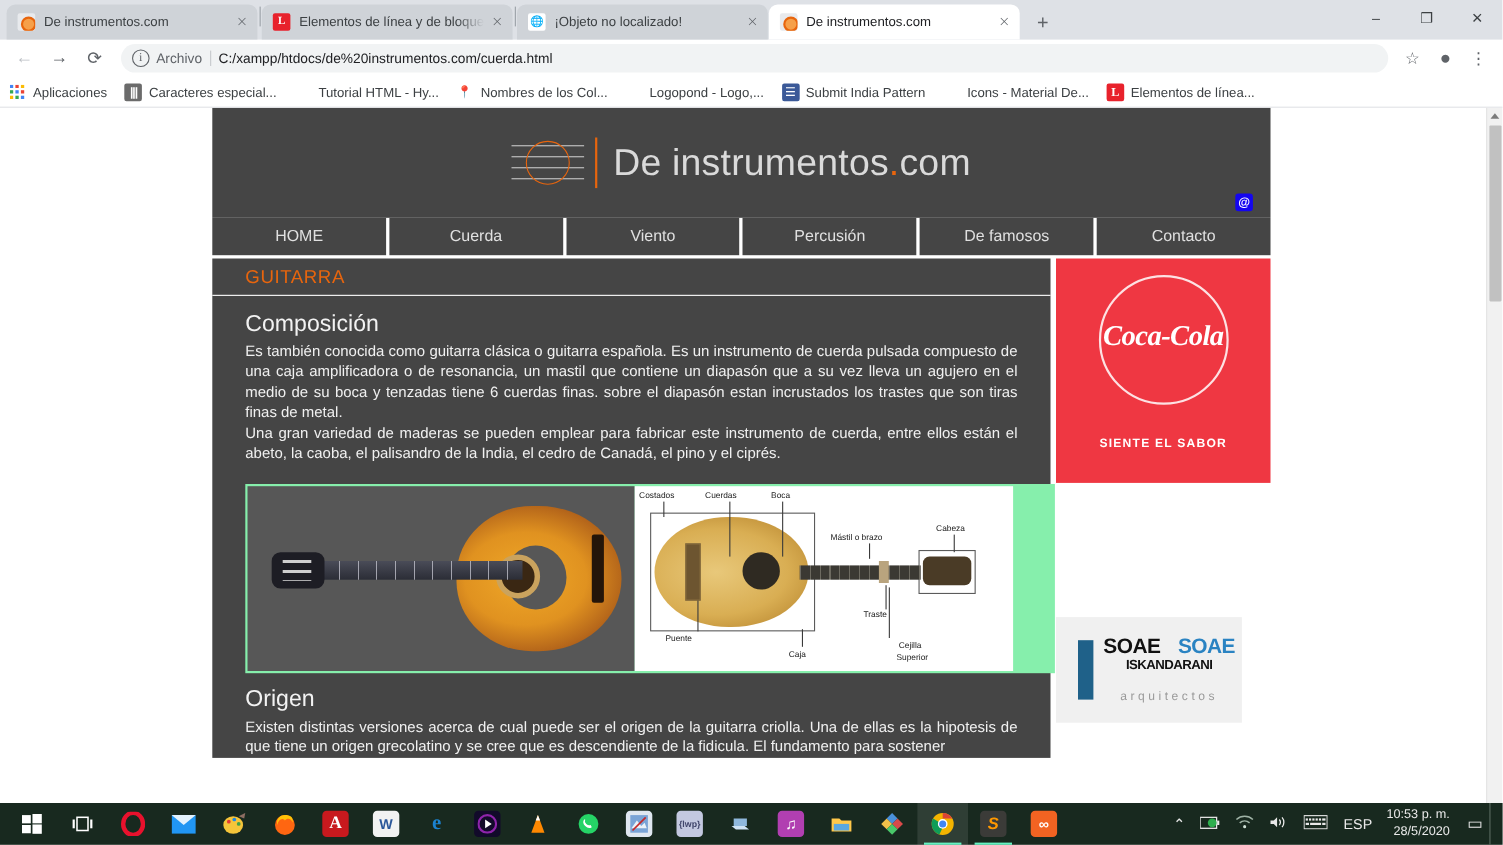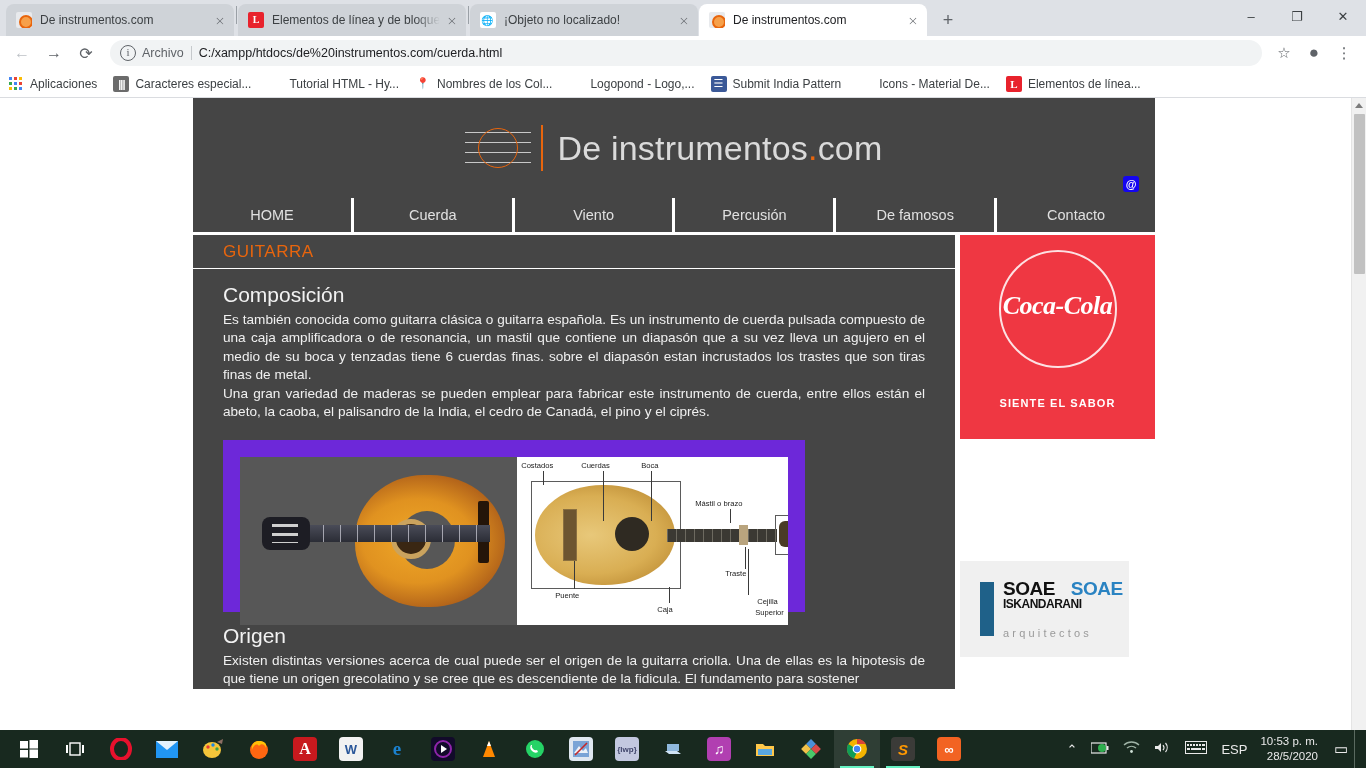--- a/index.html
+++ b/index.html
@@ -163,22 +163,22 @@
     color: #e8650d; font-size: 17px; letter-spacing: 0.5px;
     border-bottom: 1px solid #ffffff;
   }
   .mainpad { padding: 14px 30px 0 30px; }
   .h2 { font-size: 21px; color: #f2f2f2; font-weight: 400; margin-bottom: 4px; }
   .para {
     font-size: 13.6px; color: #f0f0f0; line-height: 1.36; text-align: justify;
     margin-bottom: 0;
   }
   .figure-row {
-    margin: 18px 0 12px 0; background: #6d28d9; padding: 17px;
-    display: flex; width: 582px; height: 172px;
+    margin: 18px 0 12px 0; background: #86efac; padding: 2px;
+    display: flex; width: 736px; height: 172px;
   }
   .fig-photo { width: 352px; height: 168px; background: #575757; position: relative; overflow: hidden; }
   .fig-diagram { width: 344px; height: 168px; background: #ffffff; position: relative; overflow: hidden; }
 
   
   .g-body {
     position: absolute; right: 12px; top: 18px; width: 150px; height: 132px;
     background: radial-gradient(ellipse at 42% 50%, #f0a828 0%, #e09220 45%, #b4651a 72%, #6d3510 95%);
     border-radius: 46% 50% 50% 46% / 48% 50% 50% 48%;
   }
@@ -239,21 +239,21 @@
   .ad1 .cc {
     position: absolute; left: 0; right: 0; top: 56px; text-align: center;
     color: #ffffff; font-size: 26px; font-family: "Liberation Serif", serif;
     font-style: italic; font-weight: 700; letter-spacing: -0.5px;
   }
   .ad1 .slogan {
     position: absolute; left: 0; right: 0; bottom: 30px; text-align: center;
     color: #ffffff; font-size: 11px; font-weight: 700; letter-spacing: 1.1px;
   }
   .ad-gap { height: 122px; background: #ffffff; }
-  .ad2 { width: 169px; height: 96px; background: #f0f0f0; display: flex; align-items: center; padding-left: 20px; }
+  .ad2 { width: 169px; height: 96px; background: #f0f0f0; display: flex; align-items: center; padding-left: 20px; text-align: center; }
   .ad2 .blue-bar { width: 14px; height: 54px; background: #1f6189; margin-right: 9px; }
   .ad2 .txt { line-height: 1.0; }
   .ad2 .r1 { font-size: 19px; font-weight: 700; color: #111; letter-spacing: -0.5px; }
   .ad2 .r1 .blue { color: #2a83c2; margin-left: 16px; }
   .ad2 .r2 { font-size: 12px; font-weight: 700; color: #111; letter-spacing: -0.5px; }
   .ad2 .r3 { font-size: 11px; color: #9a9a9a; letter-spacing: 3.2px; margin-top: 18px; }
 
   
   .taskbar {
     position: absolute; left: 0; top: 730px; width: 1366px; height: 38px;
@@ -457,21 +457,21 @@
                   <div class="dg-line" style="left:231px; top:92px; height:46px;"></div>
 
                   <div class="dg-lbl" style="left:4px;  top:4px;">Costados</div>
                   <div class="dg-lbl" style="left:64px; top:4px;">Cuerdas</div>
                   <div class="dg-lbl" style="left:124px;top:4px;">Boca</div>
                   <div class="dg-lbl" style="left:178px;top:42px;">Mástil o brazo</div>
                   <div class="dg-lbl" style="left:274px;top:34px;">Cabeza</div>
                   <div class="dg-lbl" style="left:208px;top:112px;">Traste</div>
                   <div class="dg-lbl" style="left:240px;top:140px;">Cejilla</div>
                   <div class="dg-lbl" style="left:238px;top:151px;">Superior</div>
-                  <div class="dg-lbl" style="left:38px; top:134px;">Puente</div>
+                  <div class="dg-lbl" style="left:28px; top:134px;">Puente</div>
                   <div class="dg-lbl" style="left:140px;top:148px;">Caja</div>
                 </div>
               </div>
 
               <div class="h2">Origen</div>
               <div class="para">Existen distintas versiones acerca de cual puede ser el origen de la guitarra criolla. Una de ellas es la hipotesis de que tiene un origen grecolatino y se cree que es descendiente de la fidicula. El fundamento para sostener</div>
             </div>
           </div>
 
           <div class="col-side">

